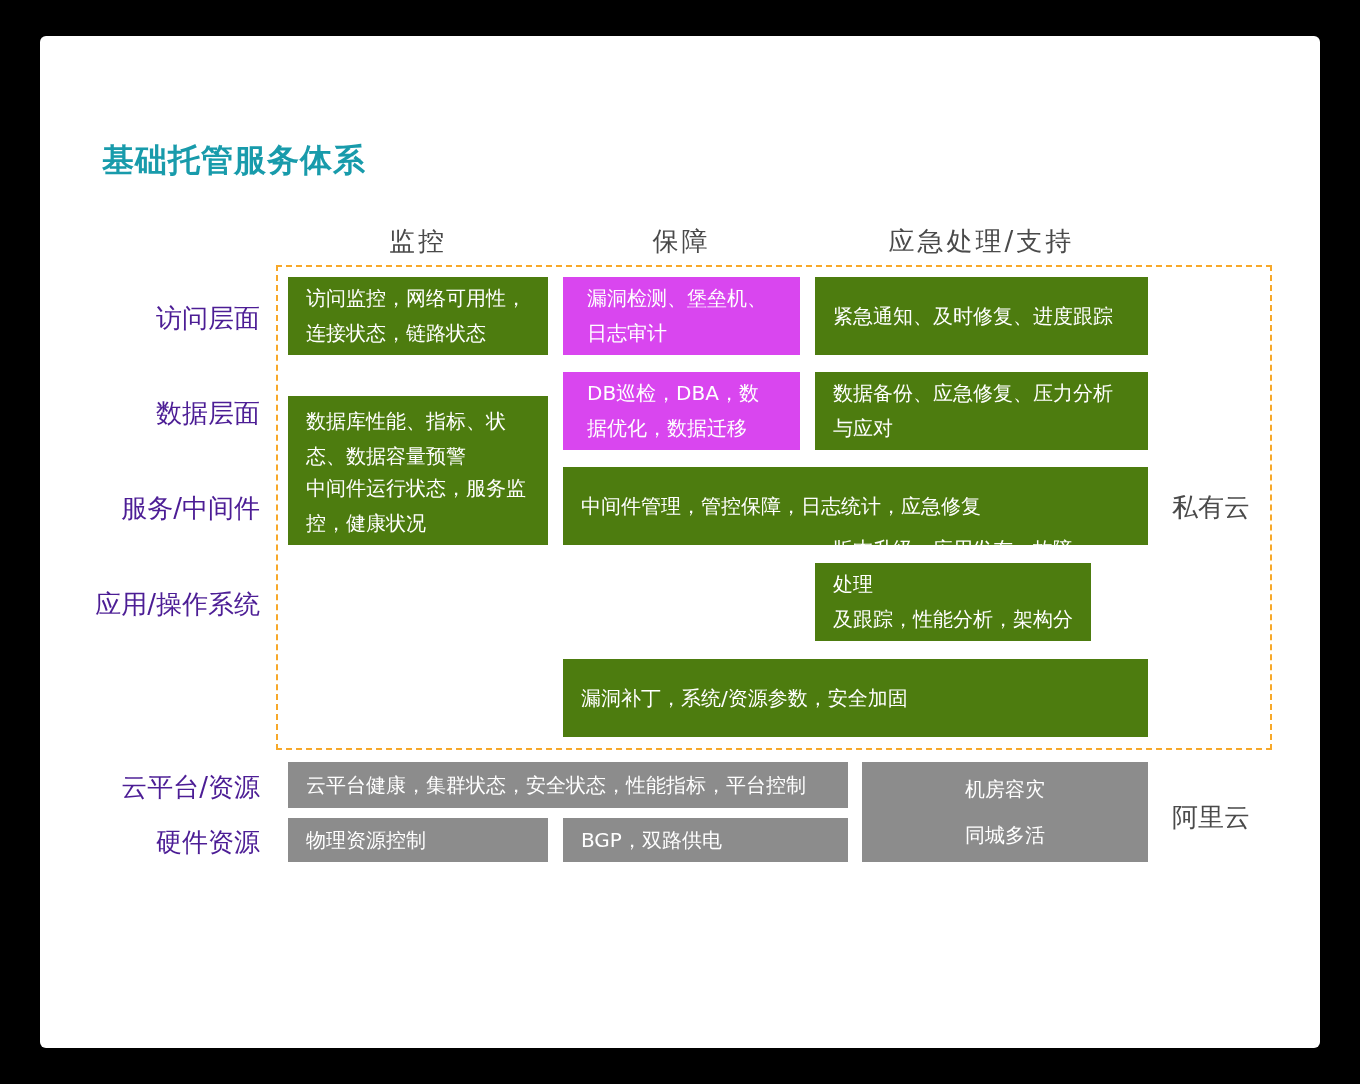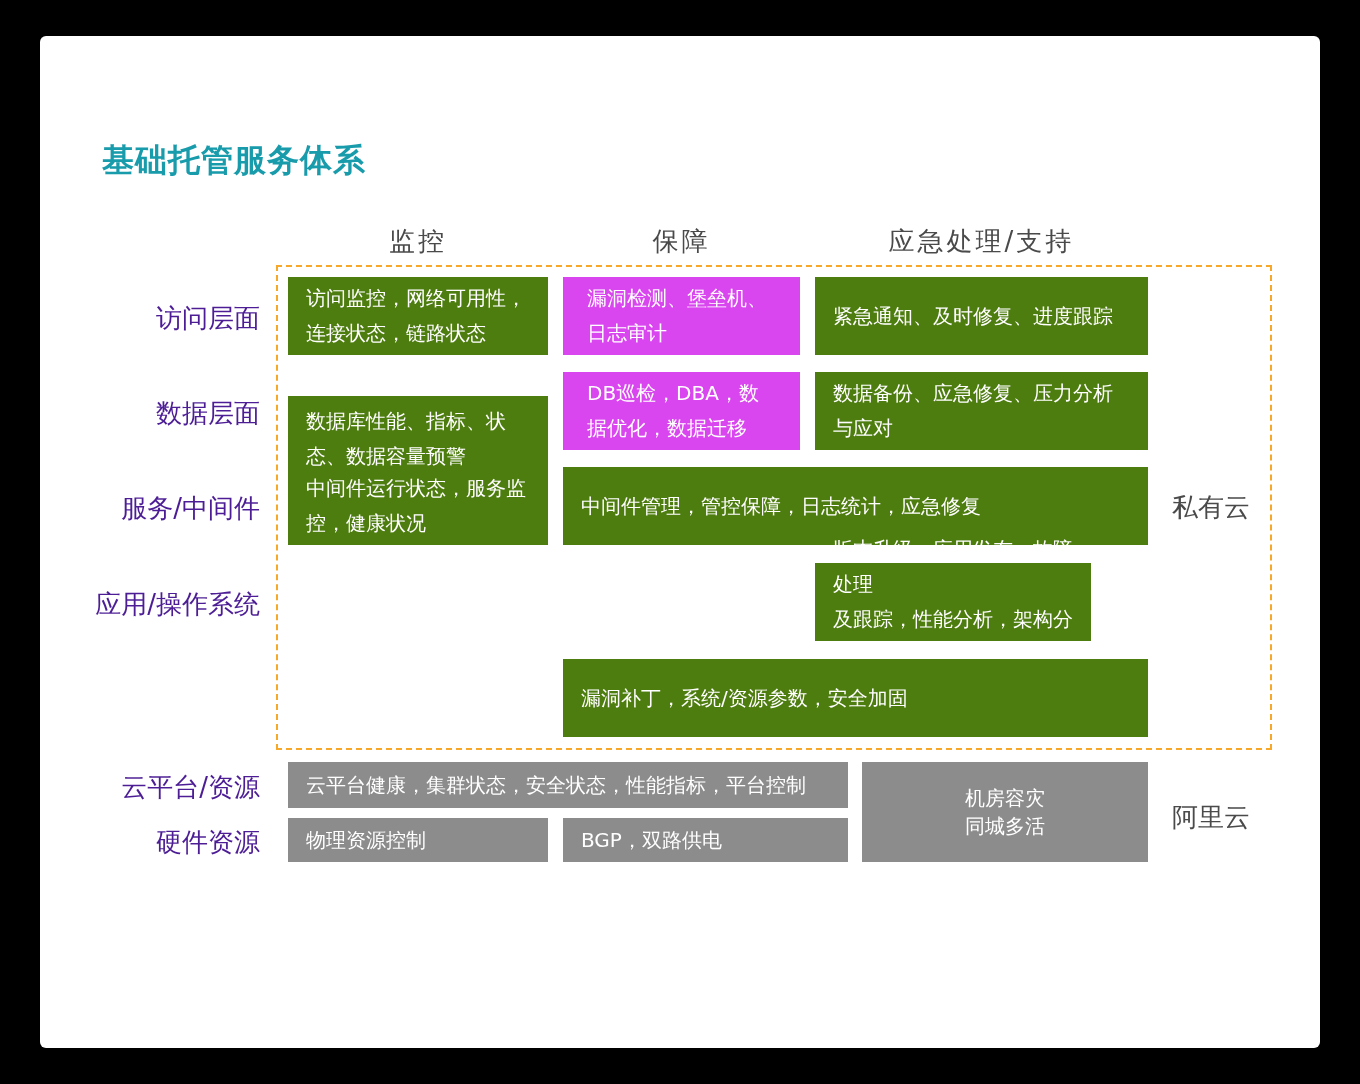--- a/index.html
+++ b/index.html
@@ -69,21 +69,21 @@
     color: #ffffff;
     font-size: 20px;
     line-height: 35px;
     padding: 0 18px;
     white-space: pre-line;
   }
   .cell.light  { background: #4d7c0f; }
   .cell.medium { background: #d946ef; padding-left: 24px; }
   .cell.dark   { background: #4d7c0f; }
   .cell.gray   { background: #8C8C8C; }
-  .cell.center { justify-content: center; text-align: center; line-height: 28px; }
+  .cell.center { justify-content: center; text-align: center; line-height: 46px; }
 </style>
 </head>
 <body>
 
 <div class="card">
 
   <div class="page-title">基础托管服务体系</div>
 
   <div class="col-header" style="left:248px;width:260px;">监控</div>
   <div class="col-header" style="left:523px;width:237px;">保障</div>

